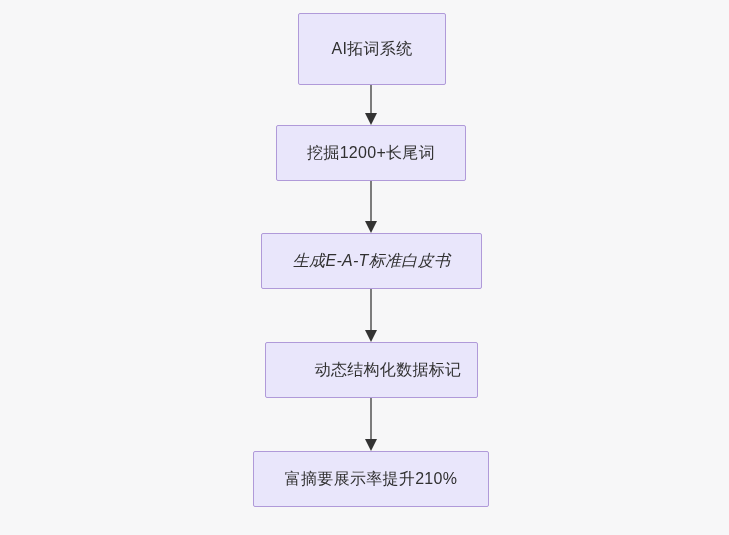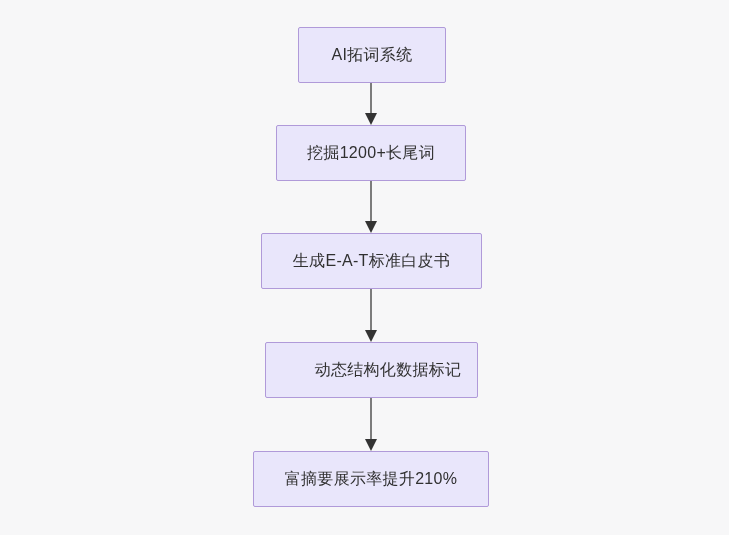--- a/index.html
+++ b/index.html
@@ -74,29 +74,29 @@
   <svg class="connector" style="left:351px; top:284px; width:40px; height:63px;" viewBox="0 0 40 63">
     <line x1="20" y1="5" x2="20" y2="49"></line>
     <polygon points="20,58 14,46 26,46"></polygon>
   </svg>
 
   <svg class="connector" style="left:351px; top:393px; width:40px; height:63px;" viewBox="0 0 40 63">
     <line x1="20" y1="5" x2="20" y2="49"></line>
     <polygon points="20,58 14,46 26,46"></polygon>
   </svg>
 
-  <div class="node" style="left:298px; top:27px; width:148px; height:56px;">
+  <div class="node" style="left:298px; top:13px; width:148px; height:72px;">
     <span class="node-label">AI拓词系统</span>
   </div>
 
   <div class="node" style="left:276px; top:125px; width:190px; height:56px;">
     <span class="node-label">挖掘1200+长尾词</span>
   </div>
 
-  <div class="node" style="left:261px; top:233px; width:221px; height:56px;">
+  <div class="node" style="left:261px; top:233px; width:221px; height:56px;font-style:italic;">
     <span class="node-label">生成E-A-T标准白皮书</span>
   </div>
 
   <div class="node" style="left:265px; top:342px; width:213px; height:56px;padding-left:33px;">
     <span class="node-label">动态结构化数据标记</span>
   </div>
 
   <div class="node" style="left:253px; top:451px; width:236px; height:56px;">
     <span class="node-label">富摘要展示率提升210%</span>
   </div>

